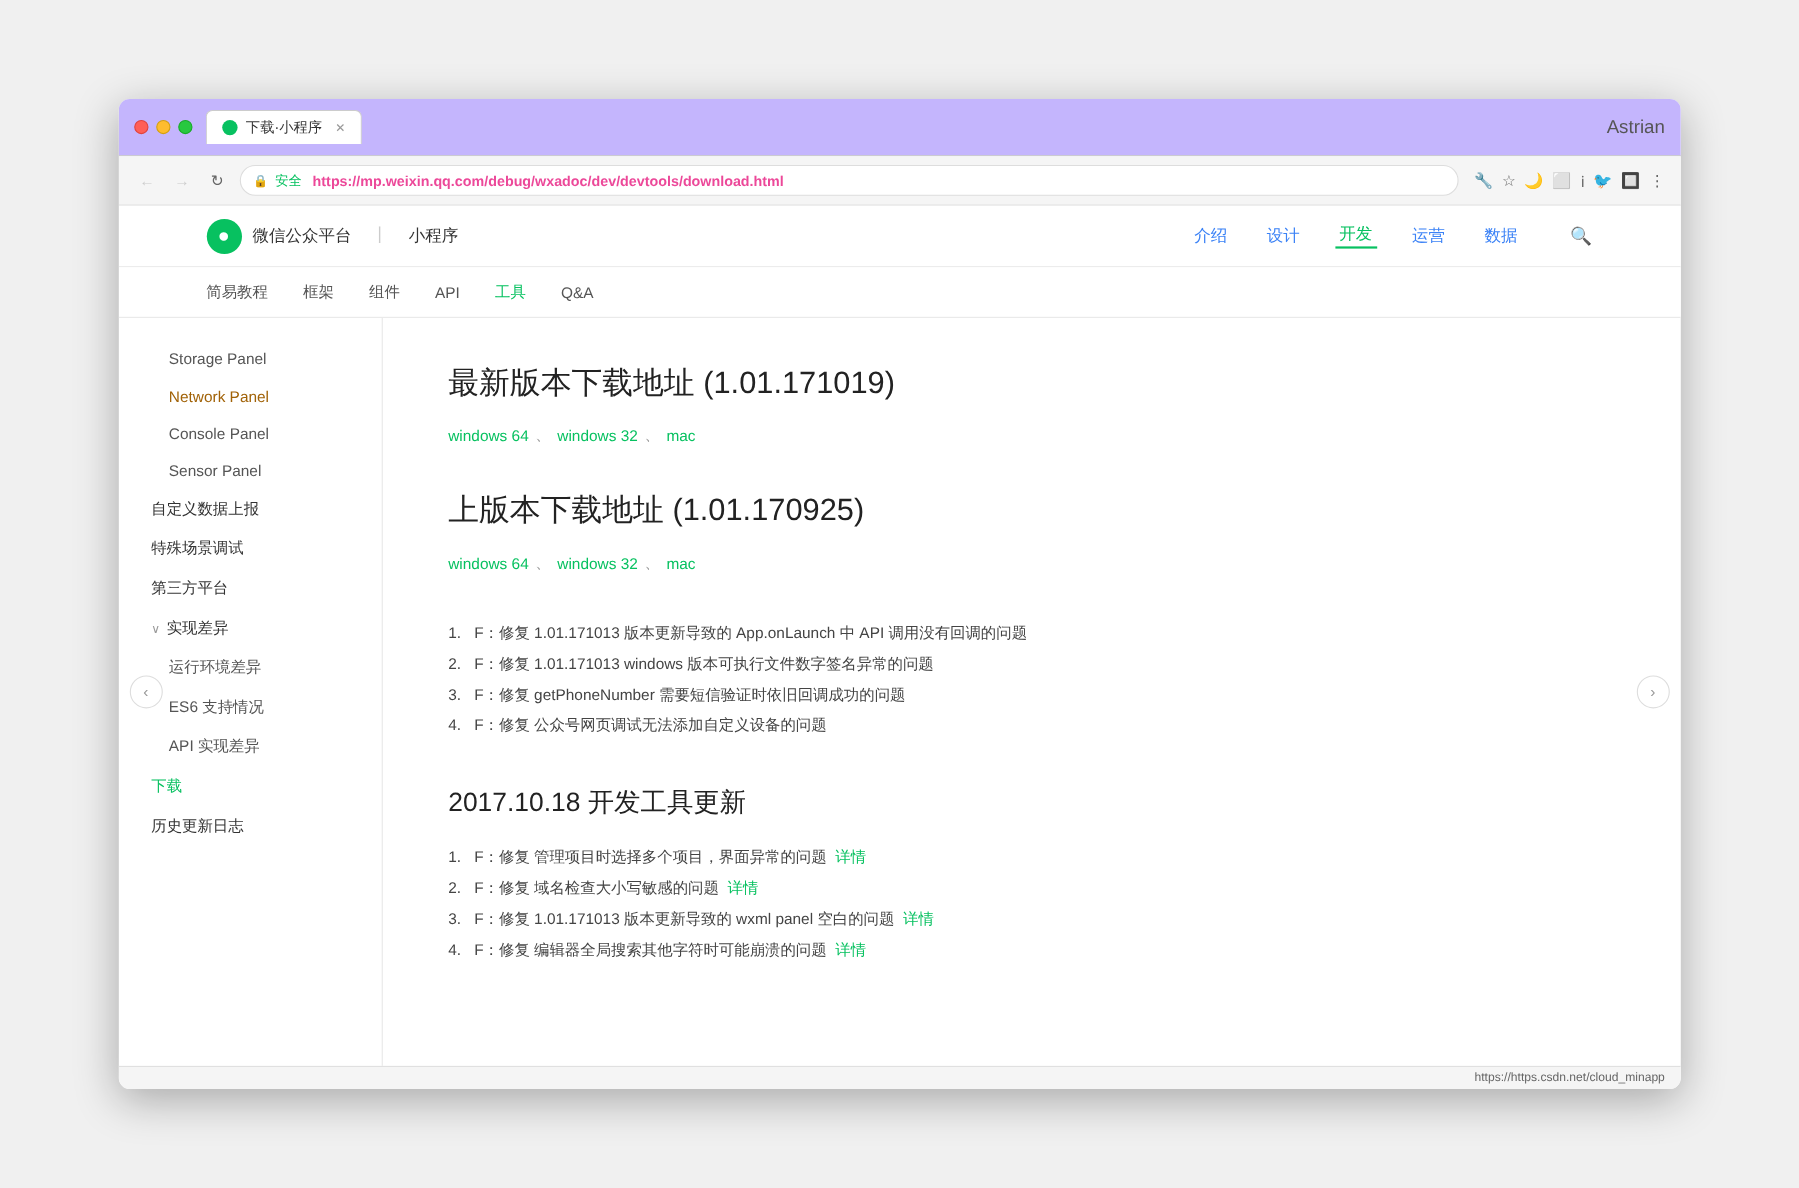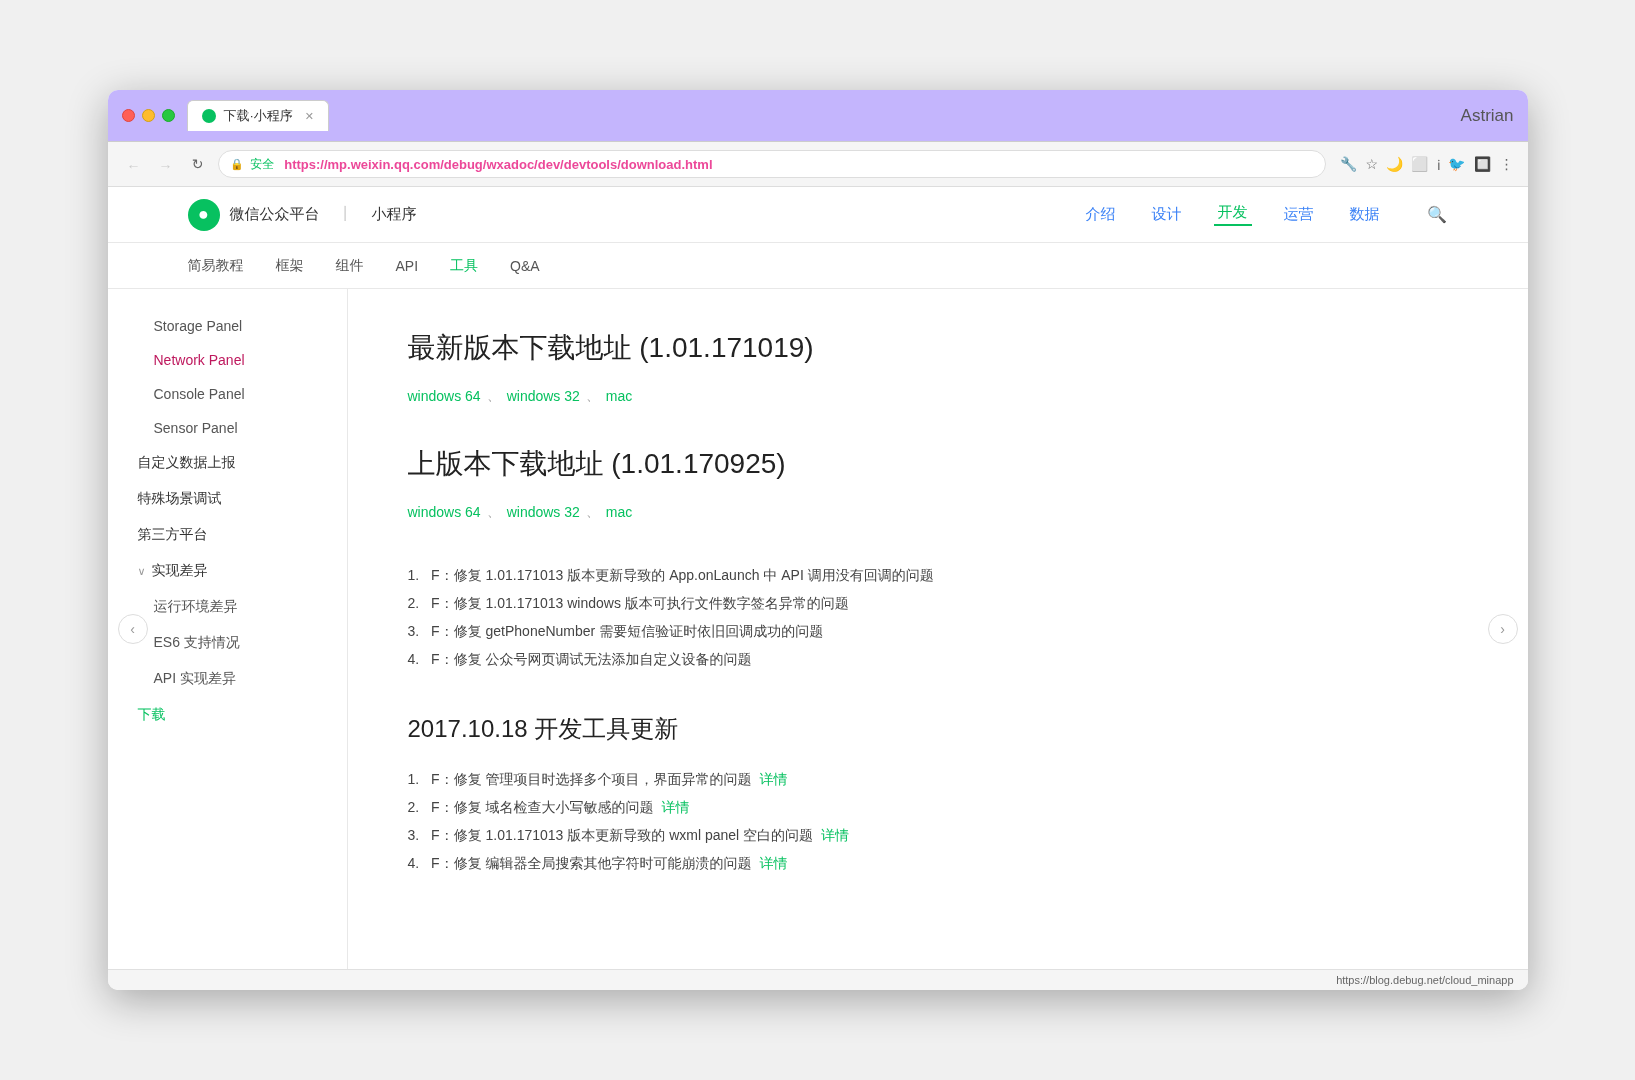--- a/index.html
+++ b/index.html
@@ -471,34 +471,35 @@
     <a class="sub-nav-link active">工具</a>
     <a class="sub-nav-link">Q&amp;A</a>
   </div>
 
   <div class="content-area">
 
     <div class="nav-arrow nav-arrow-left">‹</div>
 
     <div class="sidebar">
       <div class="sidebar-group-item">Storage Panel</div>
-      <div class="sidebar-group-item" style="color:#be185d">Network Panel</div>
+      <div class="sidebar-group-item" style="color:#a16207">Network Panel</div>
       <div class="sidebar-group-item">Console Panel</div>
       <div class="sidebar-group-item">Sensor Panel</div>
       <div class="sidebar-item">自定义数据上报</div>
       <div class="sidebar-item">特殊场景调试</div>
       <div class="sidebar-item">第三方平台</div>
       <div class="sidebar-expandable expanded">
         <span class="chevron">∨</span>
         <span>实现差异</span>
       </div>
       <div class="sidebar-group-item">运行环境差异</div>
       <div class="sidebar-group-item">ES6 支持情况</div>
       <div class="sidebar-group-item">API 实现差异</div>
       <div class="sidebar-item active" style="color:#07c160">下载</div>
+      <div class="sidebar-item">历史更新日志</div>
     </div>
 
     <div class="main-content">
 
       <h1 class="section-title">最新版本下载地址 (1.01.171019)</h1>
       <div class="download-links">
         <a class="download-link">windows 64</a>
         <span class="download-separator">、</span>
         <a class="download-link">windows 32</a>
         <span class="download-separator">、</span>
@@ -553,16 +554,16 @@
         </ol>
       </div>
 
     </div>
 
     <div class="nav-arrow nav-arrow-right">›</div>
 
   </div>
 
   <div class="status-bar">
-    <span>https://blog.debug.net/cloud_minapp</span>
+    <span>https://https.csdn.net/cloud_minapp</span>
   </div>
 
 </div>
 
 </body></html>

